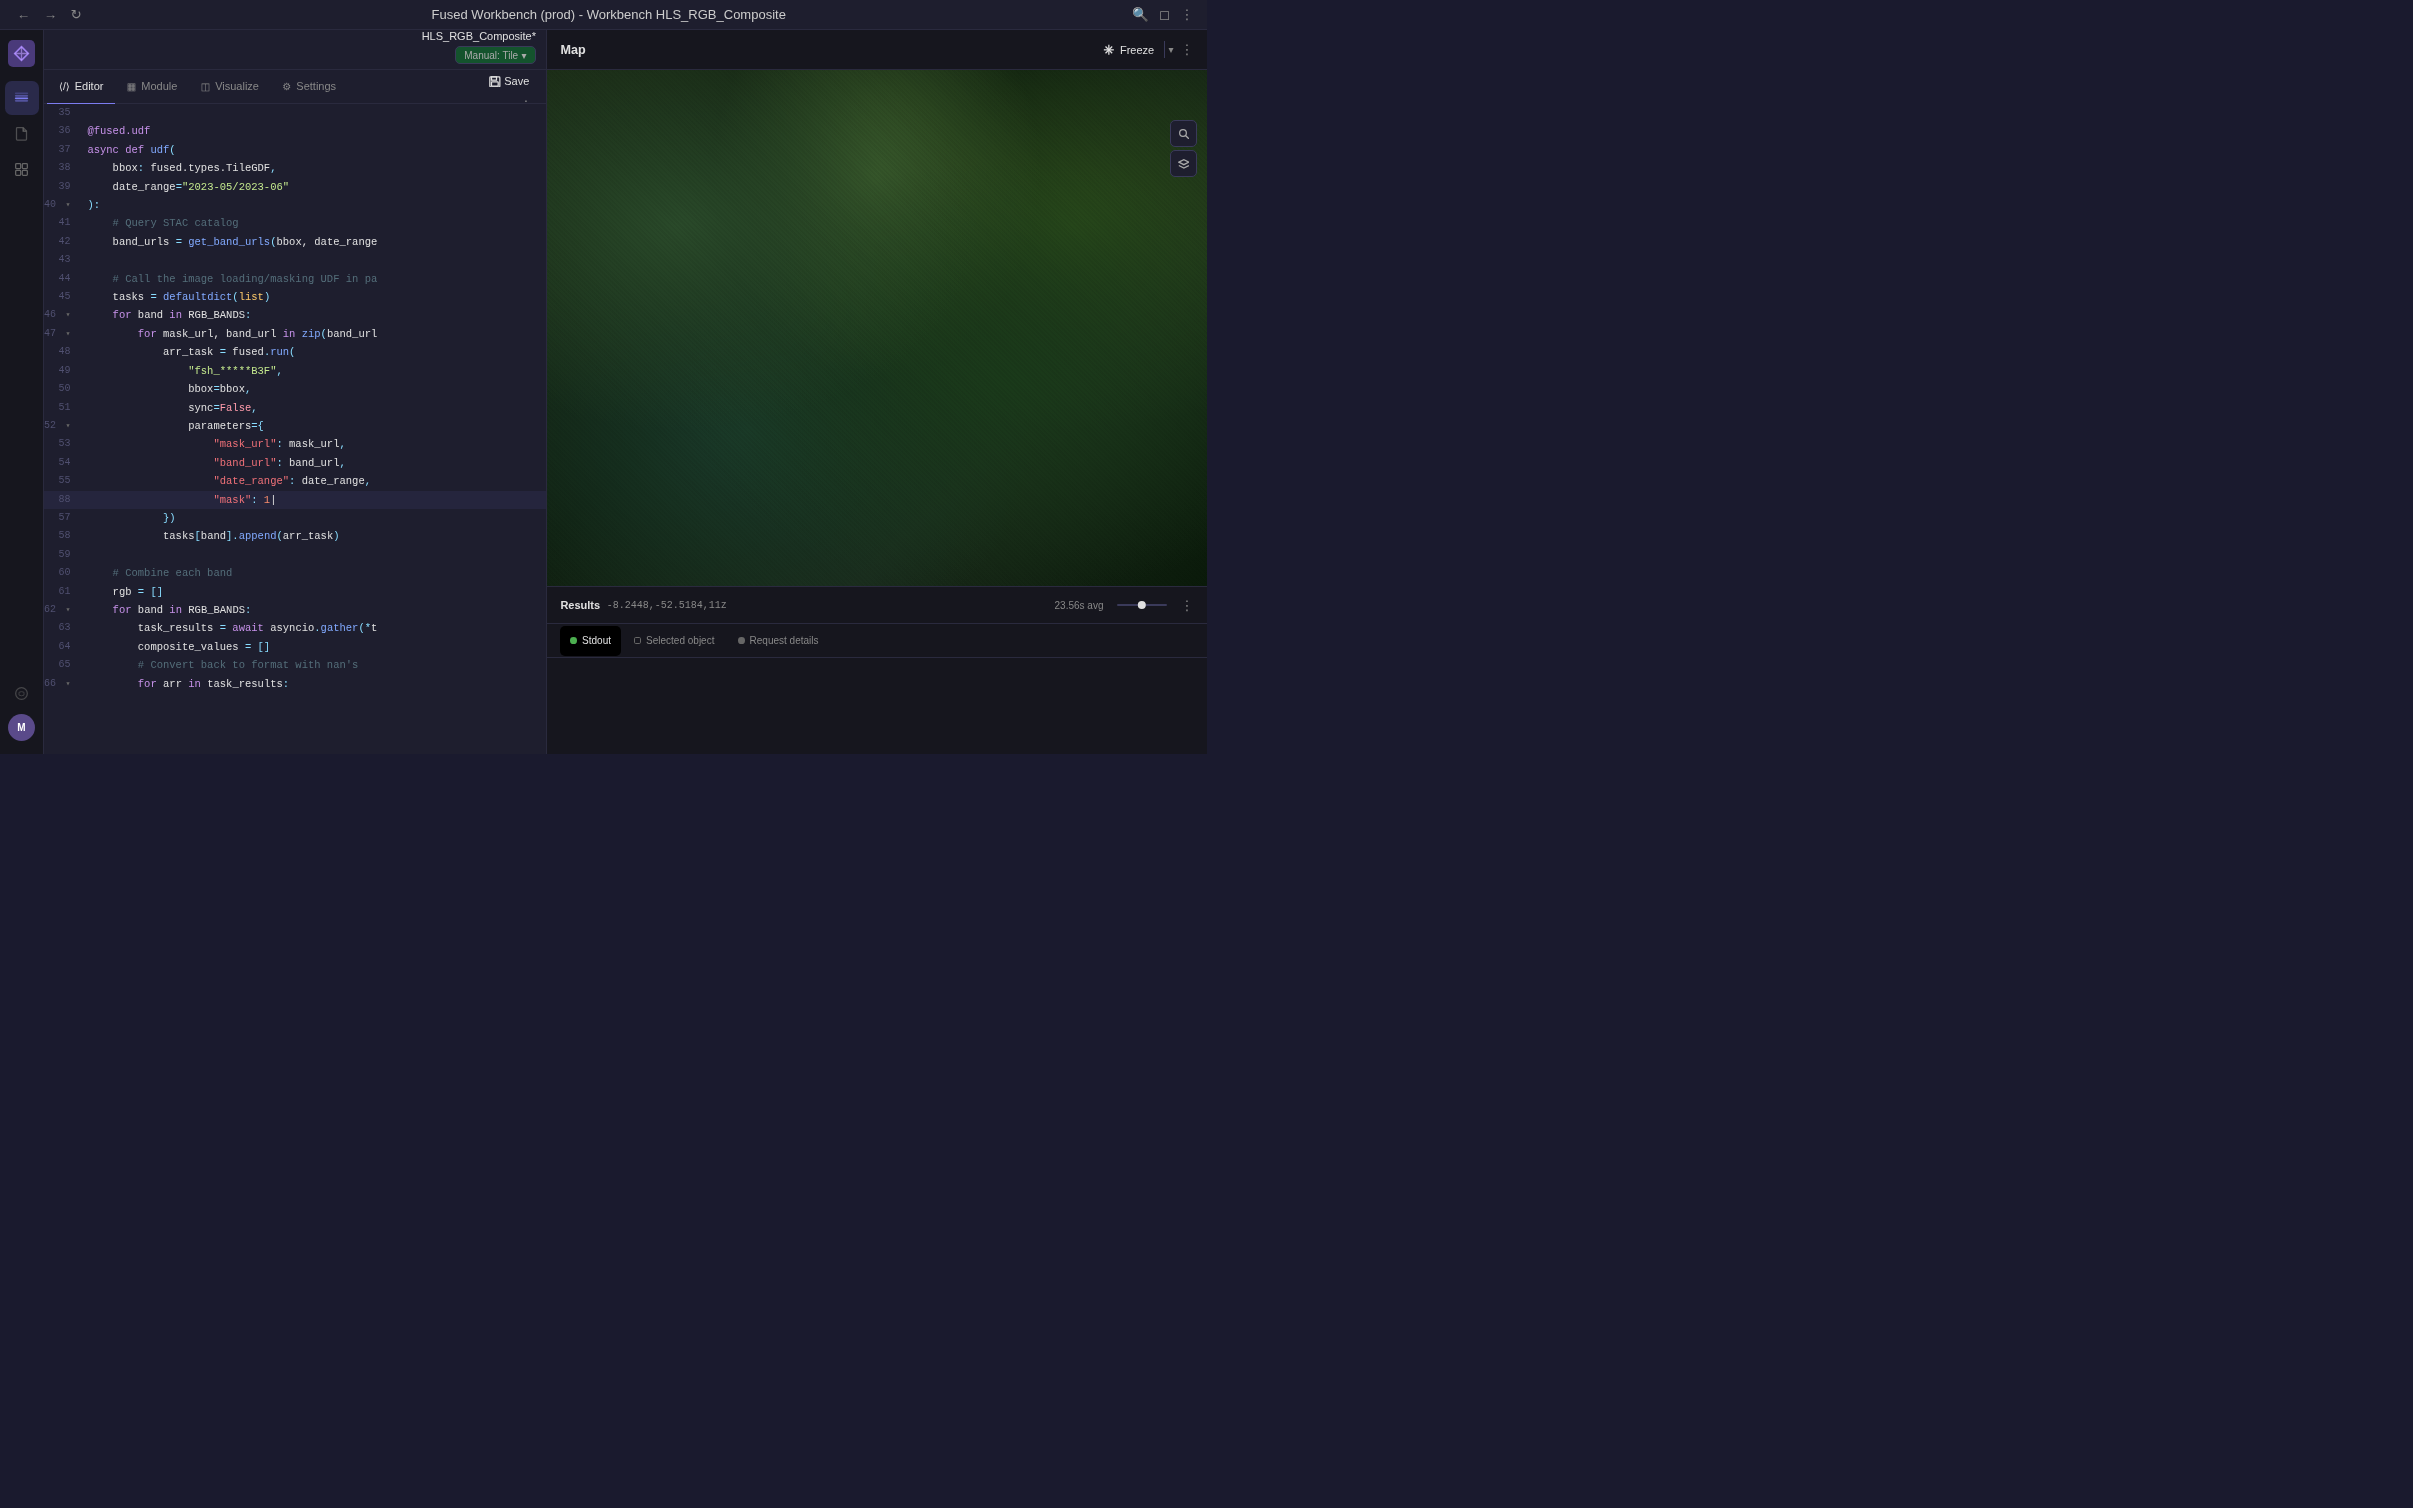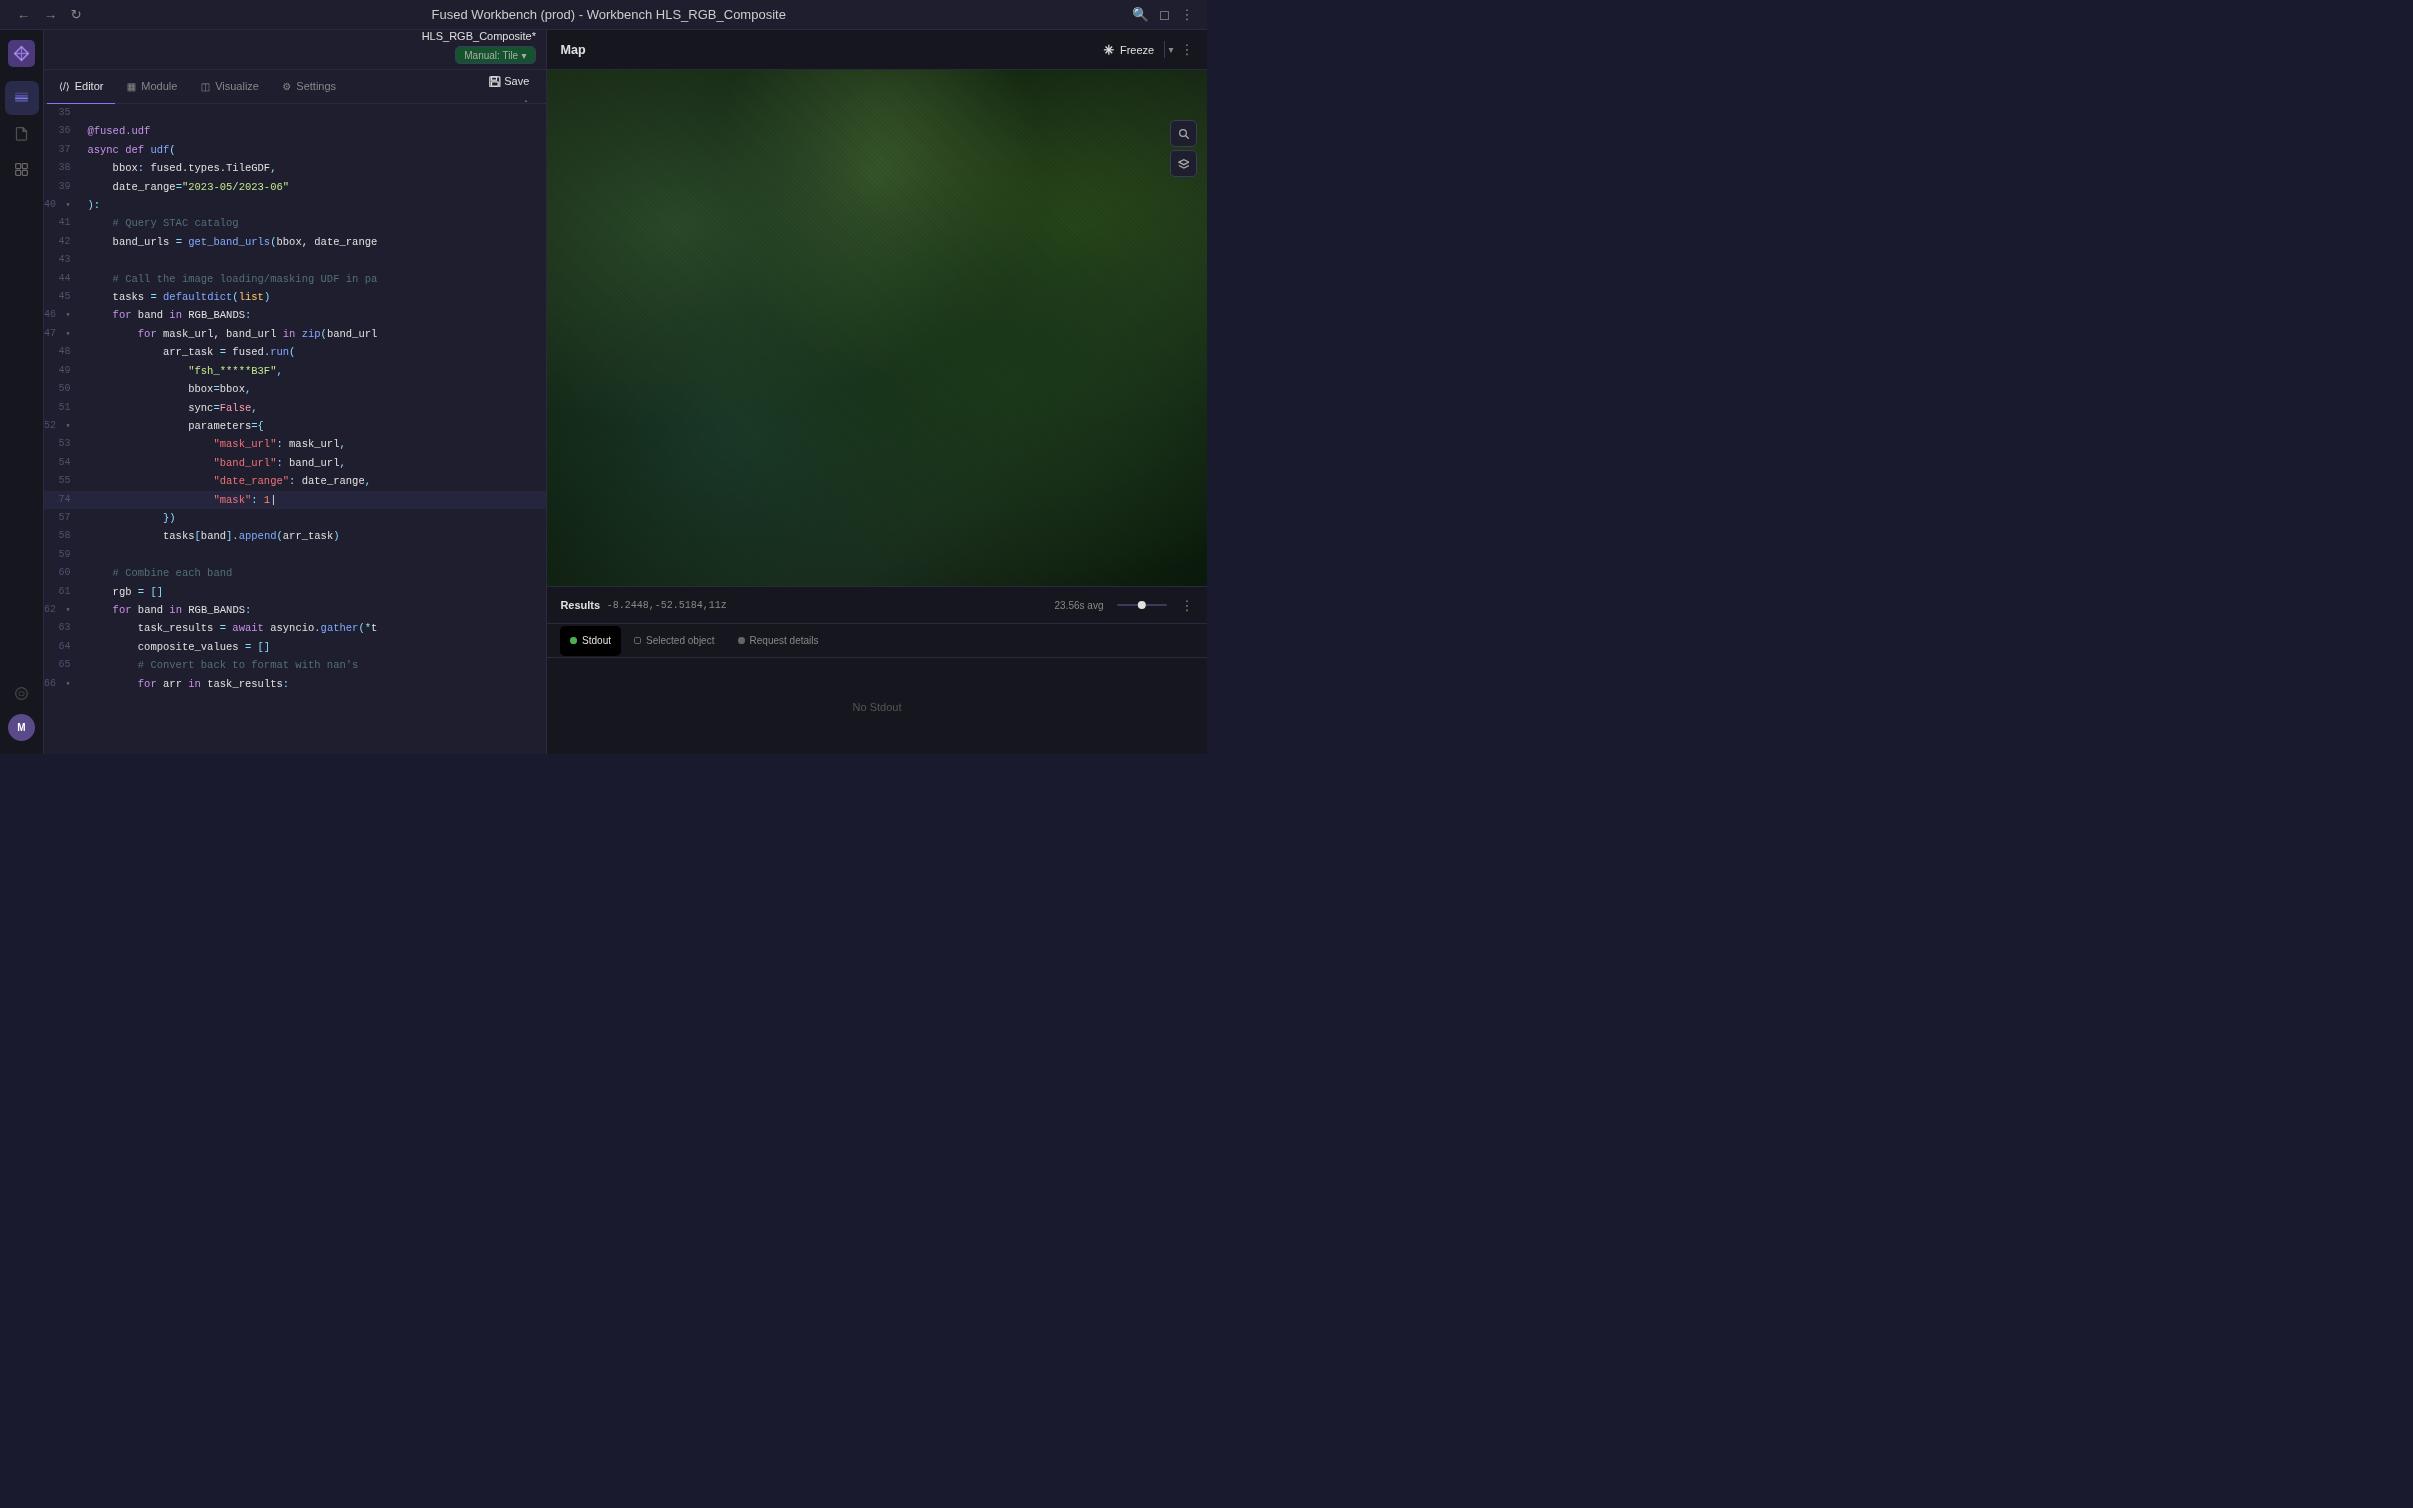--- a/index.html
+++ b/index.html
@@ -727,21 +727,21 @@
           <span class="line-number">54</span>
           <span class="line-content">                    <span class="key">"band_url"</span><span class="punct">:</span> <span class="plain">band_url</span><span class="punct">,</span></span>
         </div>
 
         <div class="code-line">
           <span class="line-number">55</span>
           <span class="line-content">                    <span class="key">"date_range"</span><span class="punct">:</span> <span class="plain">date_range</span><span class="punct">,</span></span>
         </div>
 
         <div class="code-line current-line">
-          <span class="line-number">74</span>
+          <span class="line-number">88</span>
           <span class="line-content">                    <span class="key">"mask"</span><span class="punct">:</span> <span class="num">1</span><span class="plain">|</span></span>
         </div>
 
         <div class="code-line">
           <span class="line-number">57</span>
           <span class="line-content">            <span class="punct">})</span></span>
         </div>
 
         <div class="code-line">
           <span class="line-number">58</span>
@@ -855,19 +855,16 @@
         <div class="results-tab">
           <div class="tab-square" style="color:#666;"></div>
           <span>Selected object</span>
         </div>
         <div class="results-tab">
           <div class="tab-dot gray"></div>
           <span>Request details</span>
         </div>
       </div>
 
-      <div class="results-content">
-        <span>No Stdout</span>
-      </div>
     </div>
   </div>
 </div>
 
 
 </body></html>

